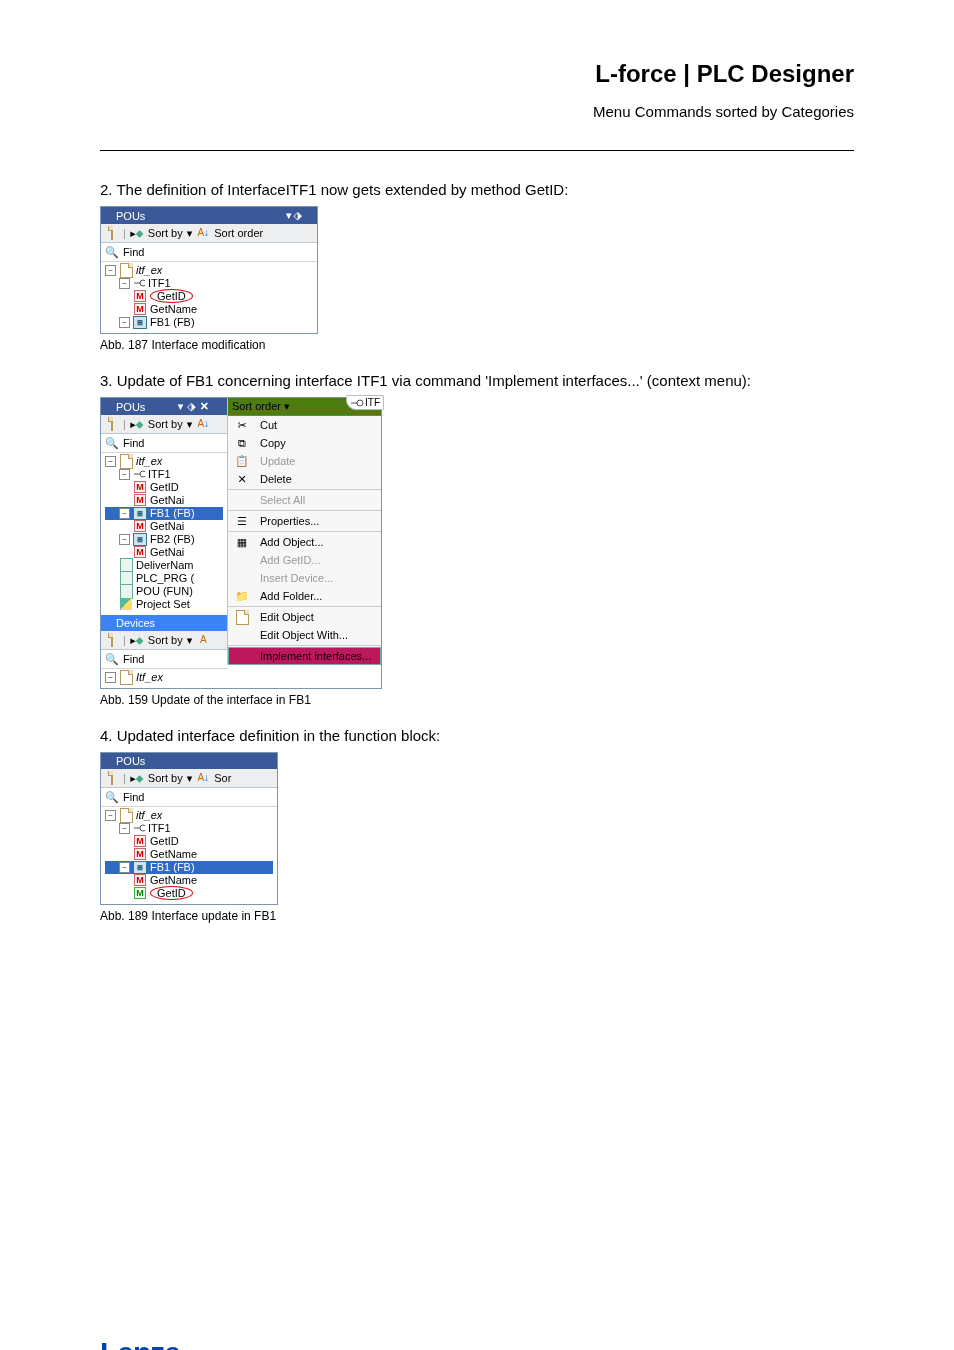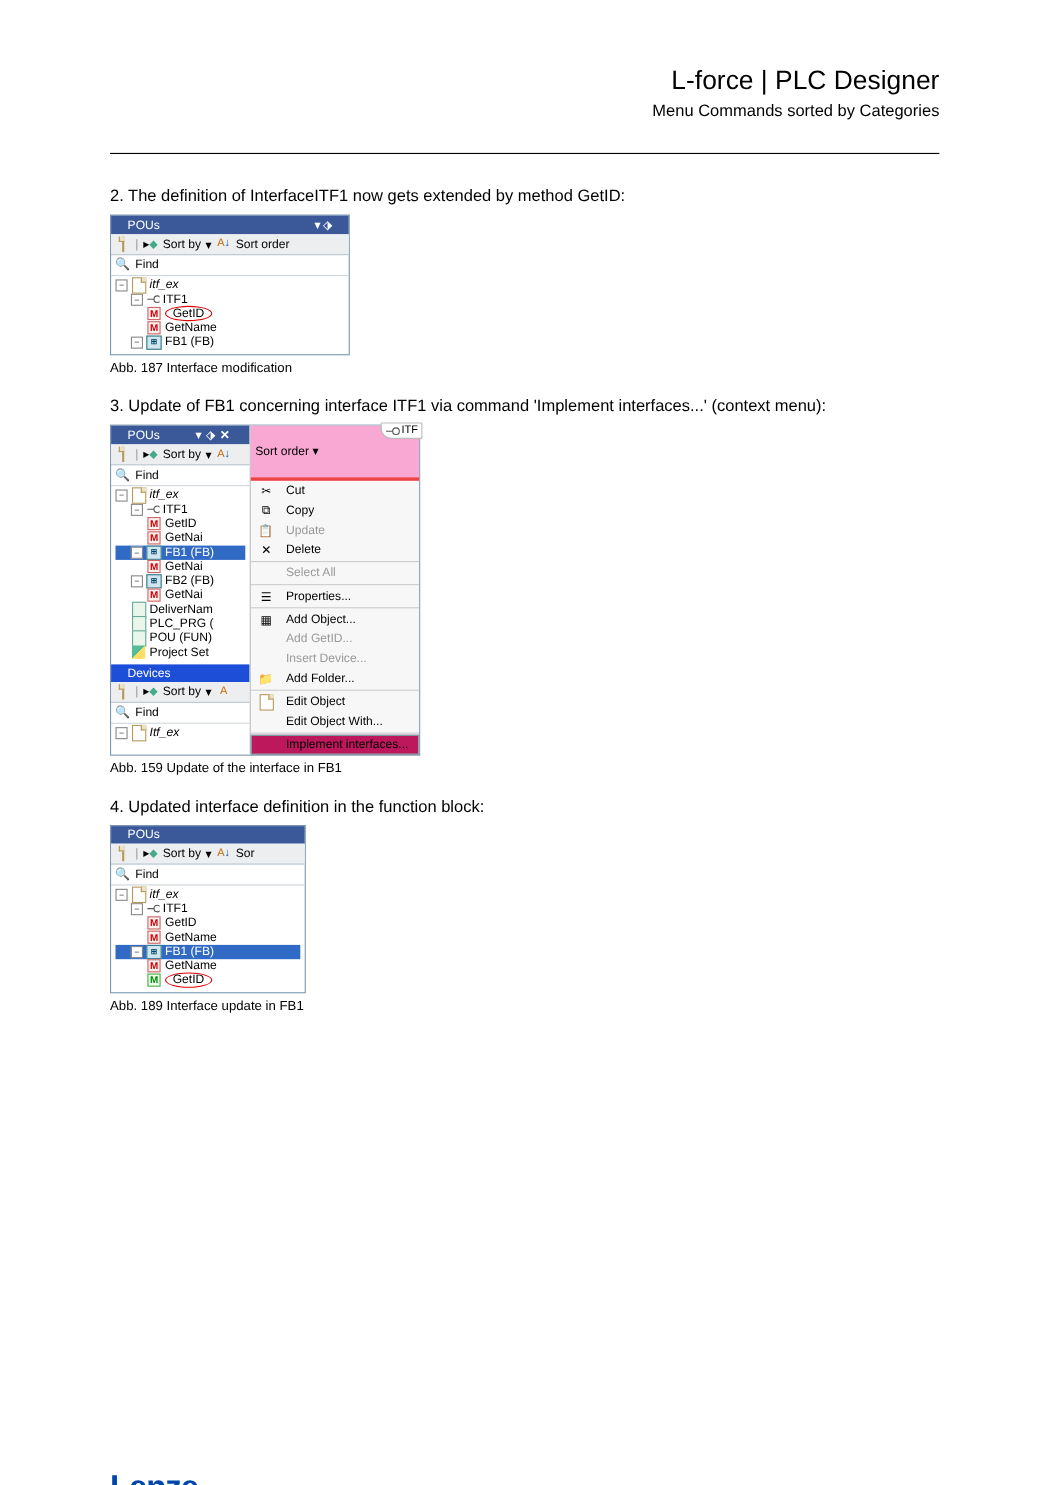--- a/index.html
+++ b/index.html
@@ -14,22 +14,22 @@
     padding: 60px 100px 40px 100px;
     position: relative;
     min-height: 1310px;
   }
   .header {
     text-align: right;
     margin-bottom: 30px;
   }
   .header-title {
     font-size: 24px;
-    font-weight: normal;
-    margin-bottom: 4px;
+    font-weight: bold;
+    margin-bottom: 15px;
   }
   .header-sub {
     font-size: 15px;
   }
   .hr {
     border: none;
     border-top: 1px solid #000;
     margin: 8px 0 28px 0;
   }
   .step-text {
@@ -121,21 +121,21 @@
     width: 280px;
     font-family: Tahoma, sans-serif;
     font-size: 11px;
     position:relative;
     background:#fff;
   }
   .s2-left {
     width: 126px;
   }
   .s2-left .panel-title { background:#3b5998; }
-  .s2-left .devices-title { background:#1d4ed8; }
+  .s2-left .devices-title { background:#3b82f6; }
   .s2-right {
     flex:1;
     background:#f7f7f7;
     border-left:1px solid #c0c0c0;
   }
   .ctx-row {
     display:flex;
     align-items:center;
     gap:10px;
     padding:2px 6px;
@@ -382,21 +382,21 @@
         <div class="tree-row indent0">
             <span class="expander">−</span>
             <span class="node-icon">
               <span class="icon-doc"></span>
             </span>
             <span class="italic">Itf_ex</span>
           </div>
       </div>
     </div>
     <div class="s2-right">
-      <div style="background:#f9a8d4;border-bottom:3px solid #ef4444;padding:17px 4px;font-size:11px"><span>Sort order</span> ▾</div>
+      <div style="background:#4d7c0f;border-bottom:1px solid #ef4444;padding:2px 4px;font-size:11px"><span>Sort order</span> ▾</div>
       <div class="ctx-row">
           <span class="ctx-icon">✂</span>
           <span>Cut</span>
         </div>
       <div class="ctx-row">
           <span class="ctx-icon">⧉</span>
           <span>Copy</span>
         </div>
       <div class="ctx-row dis">
           <span class="ctx-icon">📋</span>

